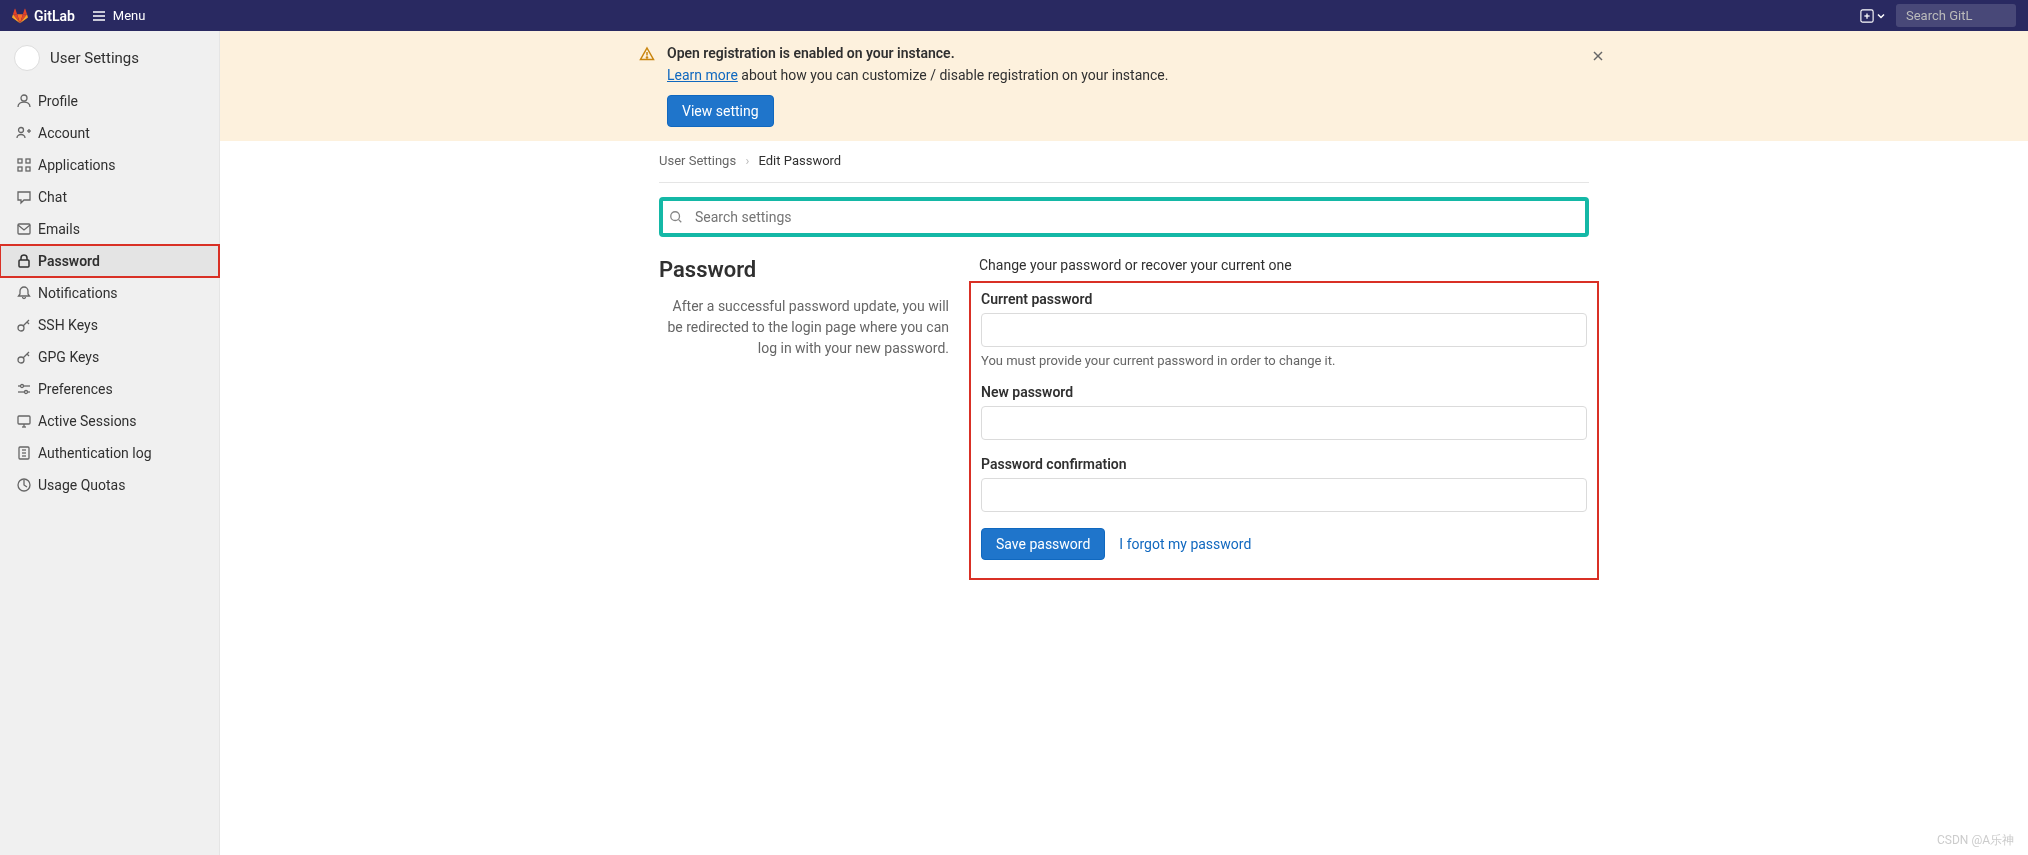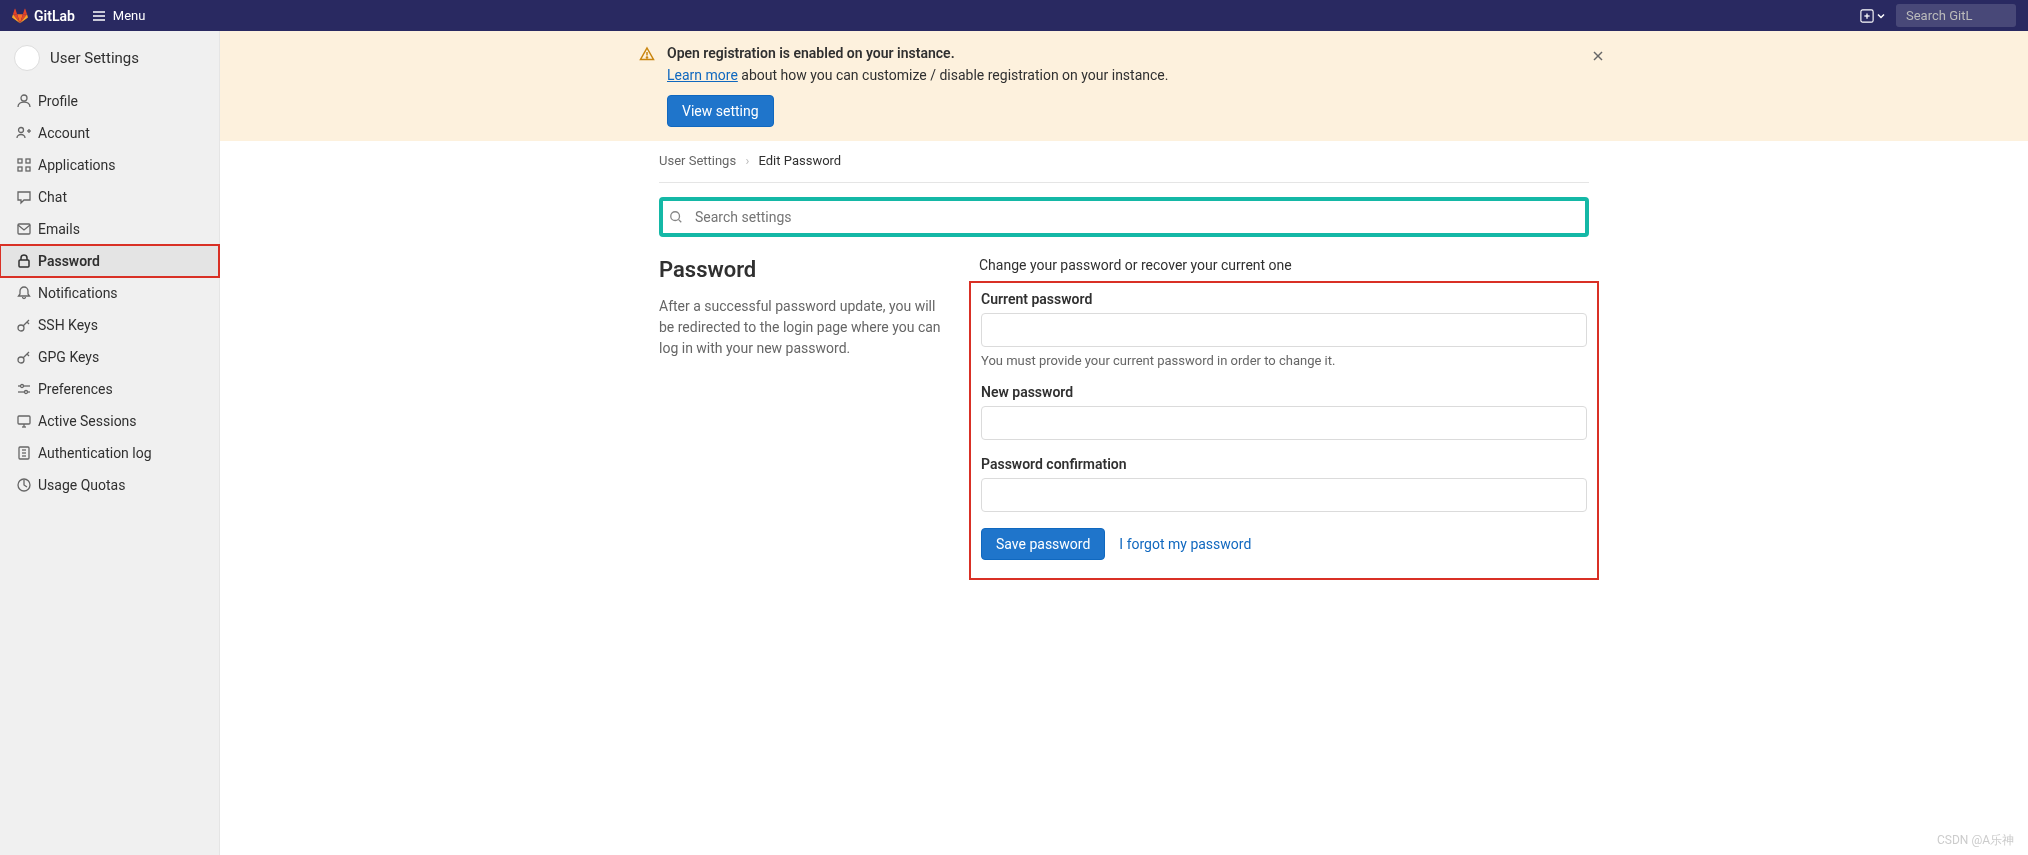--- a/index.html
+++ b/index.html
@@ -42,21 +42,21 @@
 .breadcrumb .current { color: #303030; }
 .crumb-divider { border: none; border-top: 1px solid #e5e5e5; margin-bottom: 14px; }
 
 .search-settings { position: relative; margin-bottom: 20px; }
 .search-settings input { width: 100%; padding: 8px 10px 8px 32px; border: 4px solid #14b8a6; border-radius: 4px; font-size: 14px; }
 .search-settings .search-icon-in { position: absolute; left: 10px; top: 50%; transform: translateY(-50%); color: #868686; }
 
 .settings-row { display: flex; gap: 30px; }
 .settings-left { width: 290px; flex-shrink: 0; }
 .settings-left h2 { font-size: 22px; font-weight: 600; margin-bottom: 14px; }
-.settings-left p { color: #666; line-height: 1.5; font-size: 14px; }
+.settings-left p { color: #666; line-height: 1.5; font-size: 14px; text-align: right; }
 .settings-right { flex: 1; }
 .desc-line { margin-bottom: 16px; font-size: 14px; }
 .form-group { margin-bottom: 16px; }
 .form-label { display: block; font-weight: 600; margin-bottom: 6px; font-size: 14px; }
 .form-help { font-size: 13px; color: #666; margin-top: 6px; }
 .text-input { width: 100%; padding: 8px 10px; border: 1px solid #dbdbdb; border-radius: 4px; font-size: 14px; }
 .form-actions { display: flex; align-items: center; gap: 14px; }
 .link-secondary { color: #1068bf; cursor: pointer; font-size: 14px; }
 
 .form-highlight { border: 2px solid #d93025; padding: 8px 10px 18px; margin: -8px -10px -18px; }

